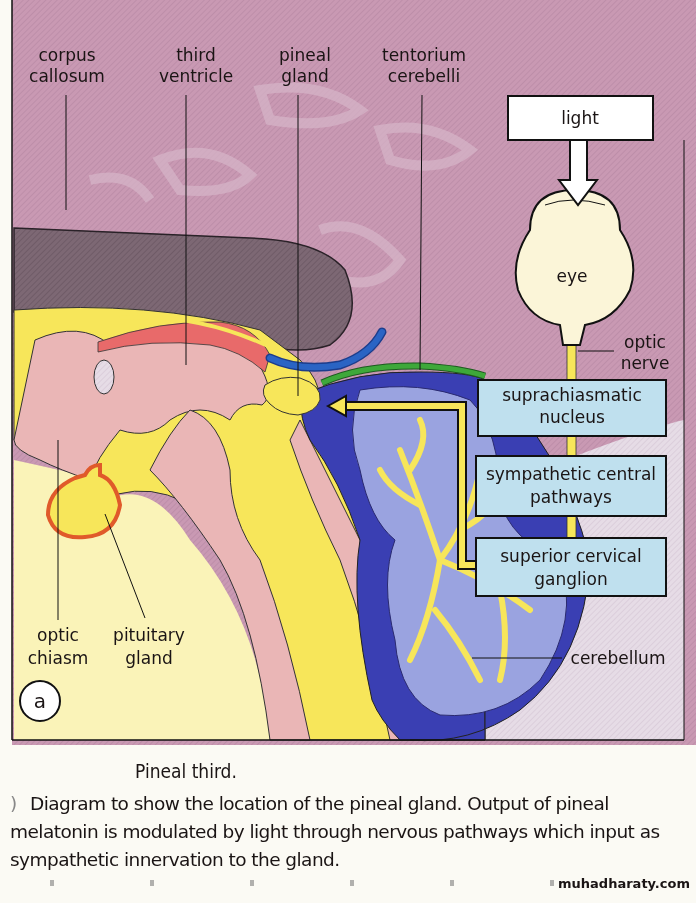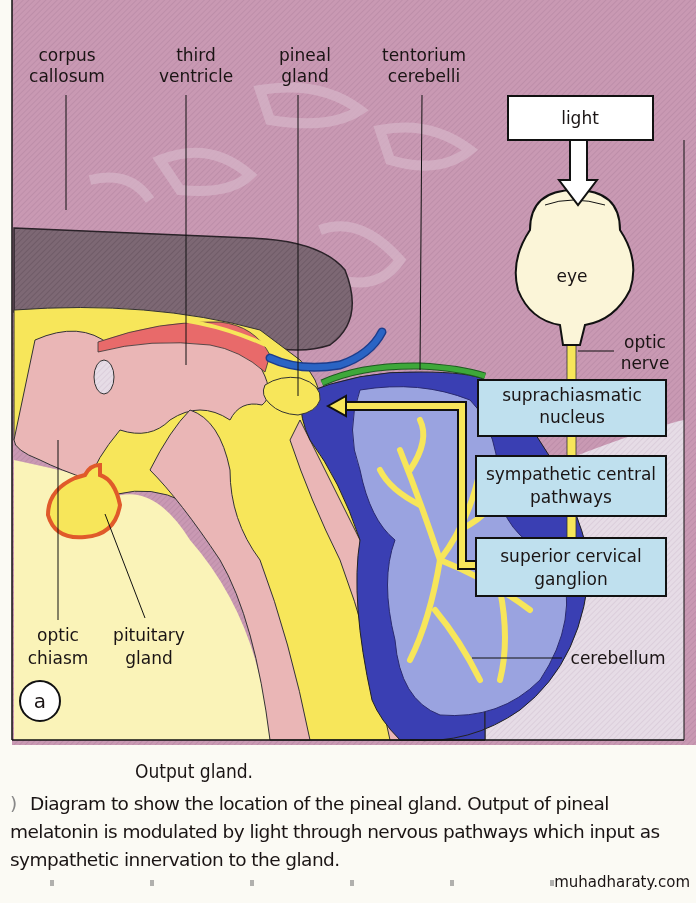--- a/index.html
+++ b/index.html
@@ -19,21 +19,21 @@
     font-size: 19px; color: #1a1414; font-family: "DejaVu Sans Condensed", "DejaVu Sans", sans-serif;
   }
   .caption-body {
     position: absolute; left: 10px; top: 790px; width: 690px;
     font-size: 18.5px; line-height: 28px; color: #1a1414;
     font-family: "DejaVu Sans", sans-serif; letter-spacing: -0.55px;
   }
   .caption-body .para-mark { display: inline-block; width: 20px; color: #888; }
   .watermark {
     position: absolute; right: 6px; bottom: 12px;
-    font-size: 15px; font-weight: normal; color: #1a1414;
+    font-size: 13px; font-weight: bold; color: #1a1414;
     font-family: "DejaVu Sans", sans-serif;
   }
   .trunc-line {
     position: absolute; left: 10px; top: 880px; width: 560px; height: 6px;
     background: repeating-linear-gradient(90deg, transparent 0 40px, #666 40px 44px, transparent 44px 100px);
     opacity: 0.5;
   }
 </style>
 </head>
 <body>
@@ -182,16 +182,16 @@
   <g>
     <circle cx="40" cy="701" r="20" fill="#fff" stroke="#111" stroke-width="2"></circle>
     <text class="lbl" x="40" y="708" text-anchor="middle" style="font-size:20px">a</text>
   </g>
 
   <line x1="12" y1="0" x2="12" y2="740" stroke="#111" stroke-width="1.5"></line>
   <line x1="12" y1="740" x2="684" y2="740" stroke="#111" stroke-width="1.5"></line>
   <line x1="684" y1="140" x2="684" y2="740" stroke="#111" stroke-width="1"></line>
 </svg>
 
-<div class="caption-title">Output gland.</div>
+<div class="caption-title">Pineal third.</div>
 <div class="caption-body"><span class="para-mark">)</span><span>Diagram to show the location of the pineal gland. Output of pineal melatonin is modulated by light through nervous pathways which input as sympathetic innervation to the gland.</span></div>
 <div class="trunc-line"></div>
 <div class="watermark">muhadharaty.com</div>
 
 </body></html>

